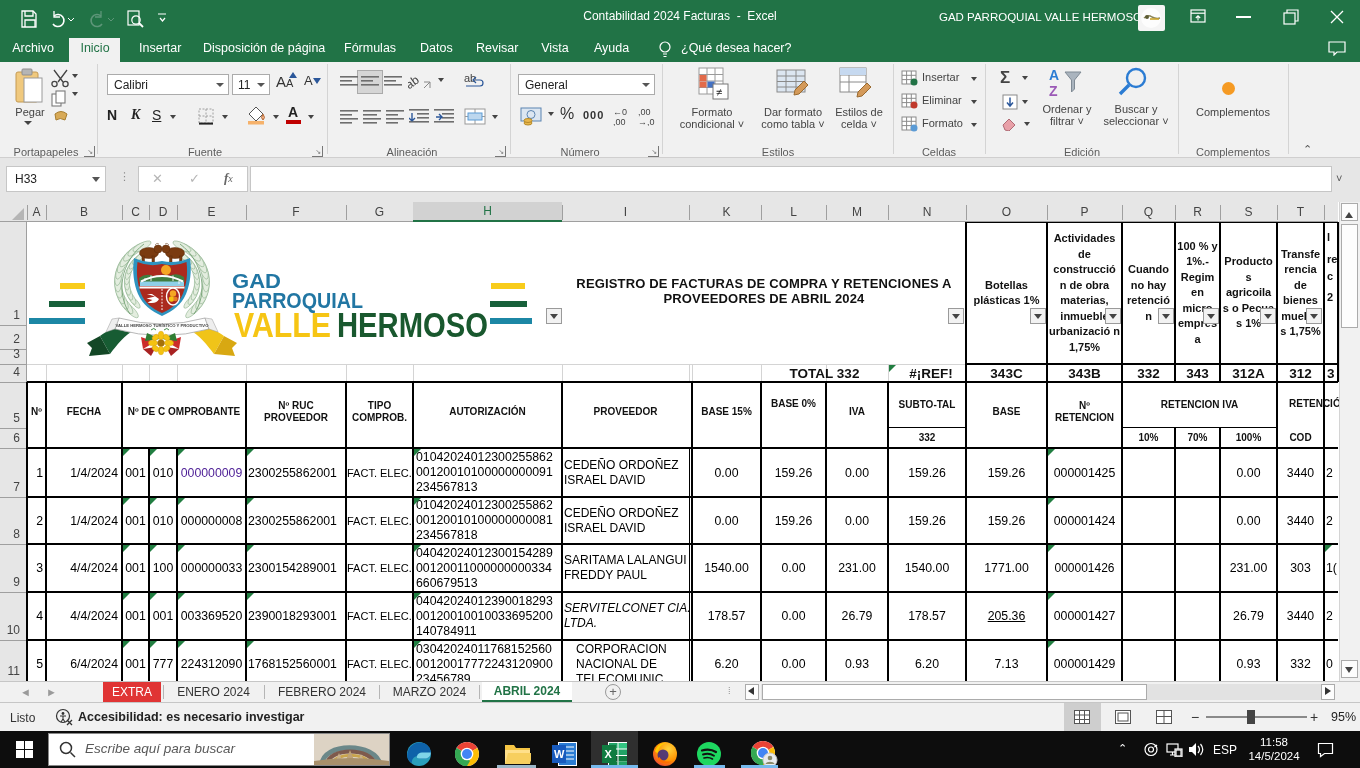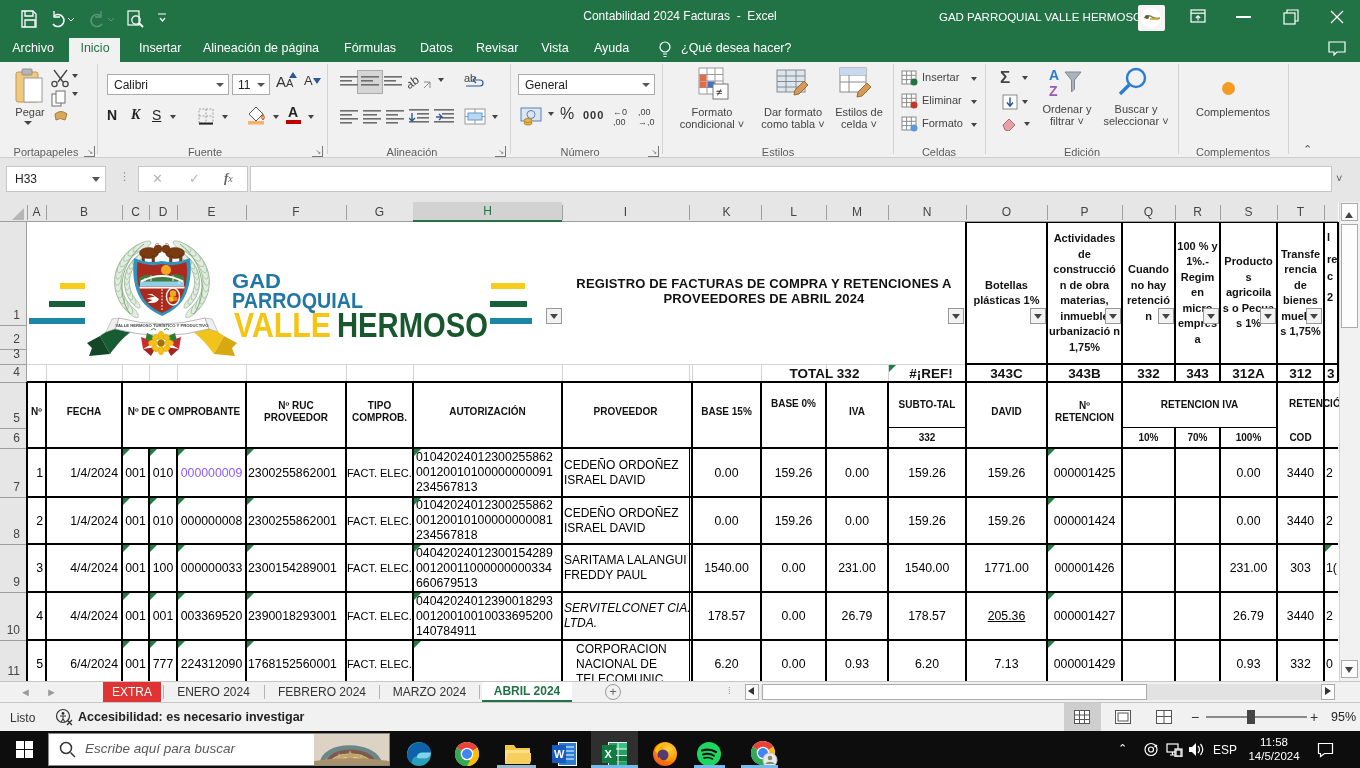--- a/index.html
+++ b/index.html
@@ -62,21 +62,21 @@
       <rect x="1" y="4" width="11" height="11"></rect>
       <path d="M4 4 v-3 h11 v11 h-3"></path>
     </svg>
 <svg class="ab" style="left:1329px;top:9px;" width="16" height="16" viewBox="0 0 16 16" stroke="#fff" stroke-width="1.3">
       <path d="M2 2 l12 12 M14 2 l-12 12"></path>
     </svg>
 <div class="ab" style="left:69px;top:38px;width:51px;height:24px;background:#f1f1f1;"></div>
 <div class="ab" style="left:10px;top:41px;width:46px;text-align:center;color:#fff;font-size:12.5px;white-space:nowrap;">Archivo</div>
 <div class="ab" style="left:80px;top:41px;width:30px;text-align:center;color:#217346;font-size:12.5px;white-space:nowrap;">Inicio</div>
 <div class="ab" style="left:139px;top:41px;width:37px;text-align:center;color:#fff;font-size:12.5px;white-space:nowrap;">Insertar</div>
-<div class="ab" style="left:203px;top:41px;width:114px;text-align:center;color:#fff;font-size:12.5px;white-space:nowrap;">Alineación de página</div>
+<div class="ab" style="left:203px;top:41px;width:114px;text-align:center;color:#fff;font-size:12.5px;white-space:nowrap;">Disposición de página</div>
 <div class="ab" style="left:344px;top:41px;width:50px;text-align:center;color:#fff;font-size:12.5px;white-space:nowrap;">Fórmulas</div>
 <div class="ab" style="left:420px;top:41px;width:32px;text-align:center;color:#fff;font-size:12.5px;white-space:nowrap;">Datos</div>
 <div class="ab" style="left:476px;top:41px;width:39px;text-align:center;color:#fff;font-size:12.5px;white-space:nowrap;">Revisar</div>
 <div class="ab" style="left:541px;top:41px;width:28px;text-align:center;color:#fff;font-size:12.5px;white-space:nowrap;">Vista</div>
 <div class="ab" style="left:594px;top:41px;width:32px;text-align:center;color:#fff;font-size:12.5px;white-space:nowrap;">Ayuda</div>
 <svg class="ab" style="left:658px;top:40px;" width="14" height="18" viewBox="0 0 14 18" fill="none" stroke="#fff" stroke-width="1.2">
       <circle cx="7" cy="7" r="5"></circle>
       <path d="M5 14 h4 M5.5 16.5 h3"></path>
     </svg>
 <div class="ab" style="left:681px;top:41px;color:#fff;font-size:12.5px;">¿Qué desea hacer?</div>
@@ -488,34 +488,34 @@
 <div class="ab ct" style="left:46px;top:382px;width:76px;height:66px;padding-bottom:7px;font-size:10px;font-weight:bold;color:#111;line-height:12px;">FECHA</div>
 <div class="ab ct" style="left:246px;top:382px;width:100px;height:66px;padding-bottom:7px;font-size:10px;font-weight:bold;color:#111;line-height:12px;">Nº RUC<br>PROVEEDOR</div>
 <div class="ab ct" style="left:346px;top:382px;width:67px;height:66px;padding-bottom:7px;font-size:10px;font-weight:bold;color:#111;line-height:12px;">TIPO<br>COMPROB.</div>
 <div class="ab ct" style="left:413px;top:382px;width:149px;height:66px;padding-bottom:7px;font-size:10px;font-weight:bold;color:#111;line-height:12px;">AUTORIZACIÓN</div>
 <div class="ab ct" style="left:562px;top:382px;width:127px;height:66px;padding-bottom:7px;font-size:10px;font-weight:bold;color:#111;line-height:12px;">PROVEEDOR</div>
 <div class="ab ct" style="left:692px;top:382px;width:69px;height:66px;padding-bottom:7px;font-size:10px;font-weight:bold;color:#111;line-height:12px;">BASE 15%</div>
 <div class="ab ct" style="left:761px;top:382px;width:65px;height:50px;padding-bottom:7px;font-size:10px;font-weight:bold;color:#111;line-height:12px;">BASE 0%</div>
 <div class="ab ct" style="left:826px;top:382px;width:62px;height:66px;padding-bottom:7px;font-size:10px;font-weight:bold;color:#111;line-height:12px;">IVA</div>
 <div class="ab ct" style="left:888px;top:382px;width:78px;height:46px;font-size:10px;font-weight:bold;color:#111;line-height:12px;">SUBTO-TAL</div>
 <div class="ab ct" style="left:888px;top:428px;width:78px;height:20px;font-size:10px;font-weight:bold;color:#111;line-height:12px;">332</div>
-<div class="ab ct" style="left:966px;top:382px;width:81px;height:66px;padding-bottom:7px;font-size:10px;font-weight:bold;color:#111;line-height:12px;">DAVID</div>
+<div class="ab ct" style="left:966px;top:382px;width:81px;height:66px;padding-bottom:7px;font-size:10px;font-weight:bold;color:#111;line-height:12px;">BASE</div>
 <div class="ab ct" style="left:1047px;top:382px;width:75px;height:66px;padding-bottom:7px;font-size:10px;font-weight:bold;color:#111;line-height:12px;">Nº<br>RETENCION</div>
 <div class="ab ct" style="left:1122px;top:382px;width:155px;height:46px;font-size:10px;font-weight:bold;color:#111;line-height:12px;">RETENCION IVA</div>
 <div class="ab ct" style="left:1122px;top:428px;width:53px;height:20px;font-size:10px;font-weight:bold;color:#111;line-height:12px;">10%</div>
 <div class="ab ct" style="left:1175px;top:428px;width:45px;height:20px;font-size:10px;font-weight:bold;color:#111;line-height:12px;">70%</div>
 <div class="ab ct" style="left:1220px;top:428px;width:57px;height:20px;font-size:10px;font-weight:bold;color:#111;line-height:12px;">100%</div>
 <div class="ab" style="left:1289px;top:398px;font-size:10px;font-weight:bold;color:#111;white-space:nowrap;">RETENCIÓ</div>
 <div class="ab ct" style="left:1277px;top:428px;width:47px;height:20px;font-size:10px;font-weight:bold;color:#111;line-height:12px;">COD</div>
 <div class="ab" style="left:572px;top:276px;width:384px;text-align:center;font-size:13px;letter-spacing:0.15px;font-weight:bold;color:#111;line-height:15px;">REGISTRO DE FACTURAS DE COMPRA Y RETENCIONES A<br>PROVEEDORES DE ABRIL 2024</div>
 <div class="ab" style="left:27px;top:448px;width:19px;height:49px;display:flex;align-items:center;justify-content:flex-end;padding-right:3px;font-size:12.3px;color:#000;text-align:right;overflow:hidden;white-space:nowrap;">1</div>
 <div class="ab" style="left:46px;top:448px;width:76px;height:49px;display:flex;align-items:center;justify-content:flex-end;padding-right:4px;font-size:12.3px;color:#000;text-align:right;overflow:hidden;white-space:nowrap;">1/4/2024</div>
 <div class="ab" style="left:122px;top:448px;width:27px;height:49px;display:flex;align-items:center;justify-content:center;font-size:12.3px;color:#000;text-align:center;overflow:hidden;white-space:nowrap;">001</div>
 <div class="ab" style="left:149px;top:448px;width:28px;height:49px;display:flex;align-items:center;justify-content:center;font-size:12.3px;color:#000;text-align:center;overflow:hidden;white-space:nowrap;">010</div>
-<div class="ab" style="left:177px;top:448px;width:69px;height:49px;display:flex;align-items:center;justify-content:center;font-size:12.3px;color:#8b5cf6;text-align:center;overflow:hidden;white-space:nowrap;">000000009</div>
+<div class="ab" style="left:177px;top:448px;width:69px;height:49px;display:flex;align-items:center;justify-content:center;font-size:12.3px;color:#4c1d95;text-align:center;overflow:hidden;white-space:nowrap;">000000009</div>
 <div class="ab" style="left:246px;top:448px;width:100px;height:49px;display:flex;align-items:center;justify-content:flex-start;padding-left:2px;font-size:12.3px;color:#000;text-align:left;overflow:hidden;white-space:nowrap;">2300255862001</div>
 <div class="ab" style="left:346px;top:448px;width:67px;height:49px;display:flex;align-items:center;justify-content:flex-start;padding-left:1px;font-size:11px;color:#000;text-align:left;overflow:hidden;white-space:nowrap;">FACT. ELEC.</div>
 <div class="ab" style="left:413px;top:448px;width:149px;height:49px;display:flex;align-items:center;justify-content:flex-start;padding-left:3px;line-height:15px;font-size:12.3px;color:#000;text-align:left;overflow:hidden;white-space:nowrap;">01042024012300255862<br>00120010100000000091<br>234567813</div>
 <div class="ab" style="left:562px;top:448px;width:127px;height:49px;display:flex;align-items:center;justify-content:flex-start;padding-left:2px;line-height:15px;font-size:12px;color:#000;text-align:left;overflow:hidden;white-space:nowrap;">CEDEÑO ORDOÑEZ<br>ISRAEL DAVID</div>
 <div class="ab" style="left:692px;top:448px;width:69px;height:49px;display:flex;align-items:center;justify-content:center;font-size:12.3px;color:#000;text-align:center;overflow:hidden;white-space:nowrap;">0.00</div>
 <div class="ab" style="left:761px;top:448px;width:65px;height:49px;display:flex;align-items:center;justify-content:center;font-size:12.3px;color:#000;text-align:center;overflow:hidden;white-space:nowrap;">159.26</div>
 <div class="ab" style="left:826px;top:448px;width:62px;height:49px;display:flex;align-items:center;justify-content:center;font-size:12.3px;color:#000;text-align:center;overflow:hidden;white-space:nowrap;">0.00</div>
 <div class="ab" style="left:888px;top:448px;width:78px;height:49px;display:flex;align-items:center;justify-content:center;font-size:12.3px;color:#000;text-align:center;overflow:hidden;white-space:nowrap;">159.26</div>
 <div class="ab" style="left:966px;top:448px;width:81px;height:49px;display:flex;align-items:center;justify-content:center;font-size:12.3px;color:#000;text-align:center;overflow:hidden;white-space:nowrap;">159.26</div>
 <div class="ab" style="left:1047px;top:448px;width:75px;height:49px;display:flex;align-items:center;justify-content:center;font-size:12.3px;color:#000;text-align:center;overflow:hidden;white-space:nowrap;">000001425</div>
@@ -600,20 +600,21 @@
 <div class="tri" style="left:247px;top:593px;"></div>
 <div class="tri" style="left:414px;top:593px;"></div>
 <div class="tri" style="left:1048px;top:593px;"></div>
 <div class="ab" style="left:27px;top:640px;width:19px;height:48px;display:flex;align-items:center;justify-content:flex-end;padding-right:3px;font-size:12.3px;color:#000;text-align:right;overflow:hidden;white-space:nowrap;">5</div>
 <div class="ab" style="left:46px;top:640px;width:76px;height:48px;display:flex;align-items:center;justify-content:flex-end;padding-right:4px;font-size:12.3px;color:#000;text-align:right;overflow:hidden;white-space:nowrap;">6/4/2024</div>
 <div class="ab" style="left:122px;top:640px;width:27px;height:48px;display:flex;align-items:center;justify-content:center;font-size:12.3px;color:#000;text-align:center;overflow:hidden;white-space:nowrap;">001</div>
 <div class="ab" style="left:149px;top:640px;width:28px;height:48px;display:flex;align-items:center;justify-content:center;font-size:12.3px;color:#000;text-align:center;overflow:hidden;white-space:nowrap;">777</div>
 <div class="ab" style="left:177px;top:640px;width:69px;height:48px;display:flex;align-items:center;justify-content:center;font-size:12.3px;color:#000;text-align:center;overflow:hidden;white-space:nowrap;">224312090</div>
 <div class="ab" style="left:246px;top:640px;width:100px;height:48px;display:flex;align-items:center;justify-content:flex-start;padding-left:2px;font-size:12.3px;color:#000;text-align:left;overflow:hidden;white-space:nowrap;">1768152560001</div>
 <div class="ab" style="left:346px;top:640px;width:67px;height:48px;display:flex;align-items:center;justify-content:flex-start;padding-left:1px;font-size:11px;color:#000;text-align:left;overflow:hidden;white-space:nowrap;">FACT. ELEC.</div>
+<div class="ab" style="left:413px;top:640px;width:149px;height:48px;display:flex;align-items:center;justify-content:flex-start;padding-left:3px;line-height:15px;font-size:12.3px;color:#000;text-align:left;overflow:hidden;white-space:nowrap;">03042024011768152560<br>00120017772243120900<br>23456789</div>
 <div class="ab" style="left:562px;top:640px;width:127px;height:48px;display:flex;align-items:center;justify-content:flex-start;padding-left:14px;line-height:15px;font-size:12px;color:#000;text-align:left;overflow:hidden;white-space:nowrap;">CORPORACION<br>NACIONAL DE<br>TELECOMUNIC</div>
 <div class="ab" style="left:692px;top:640px;width:69px;height:48px;display:flex;align-items:center;justify-content:center;font-size:12.3px;color:#000;text-align:center;overflow:hidden;white-space:nowrap;">6.20</div>
 <div class="ab" style="left:761px;top:640px;width:65px;height:48px;display:flex;align-items:center;justify-content:center;font-size:12.3px;color:#000;text-align:center;overflow:hidden;white-space:nowrap;">0.00</div>
 <div class="ab" style="left:826px;top:640px;width:62px;height:48px;display:flex;align-items:center;justify-content:center;font-size:12.3px;color:#000;text-align:center;overflow:hidden;white-space:nowrap;">0.93</div>
 <div class="ab" style="left:888px;top:640px;width:78px;height:48px;display:flex;align-items:center;justify-content:center;font-size:12.3px;color:#000;text-align:center;overflow:hidden;white-space:nowrap;">6.20</div>
 <div class="ab" style="left:966px;top:640px;width:81px;height:48px;display:flex;align-items:center;justify-content:center;font-size:12.3px;color:#000;text-align:center;overflow:hidden;white-space:nowrap;">7.13</div>
 <div class="ab" style="left:1047px;top:640px;width:75px;height:48px;display:flex;align-items:center;justify-content:center;font-size:12.3px;color:#000;text-align:center;overflow:hidden;white-space:nowrap;">000001429</div>
 <div class="ab" style="left:1220px;top:640px;width:57px;height:48px;display:flex;align-items:center;justify-content:center;font-size:12.3px;color:#000;text-align:center;overflow:hidden;white-space:nowrap;">0.93</div>
 <div class="ab" style="left:1277px;top:640px;width:47px;height:48px;display:flex;align-items:center;justify-content:center;font-size:12.3px;color:#000;text-align:center;overflow:hidden;white-space:nowrap;">332</div>
 <div class="ab" style="left:1324px;top:640px;width:14px;height:48px;display:flex;align-items:center;justify-content:flex-start;padding-left:2px;font-size:12.3px;color:#000;text-align:left;overflow:hidden;white-space:nowrap;">0</div>

